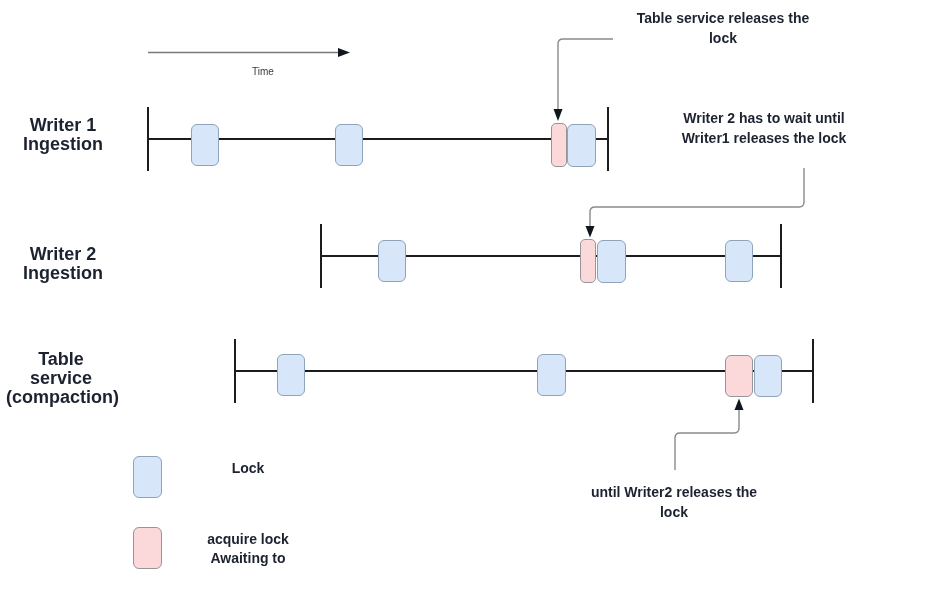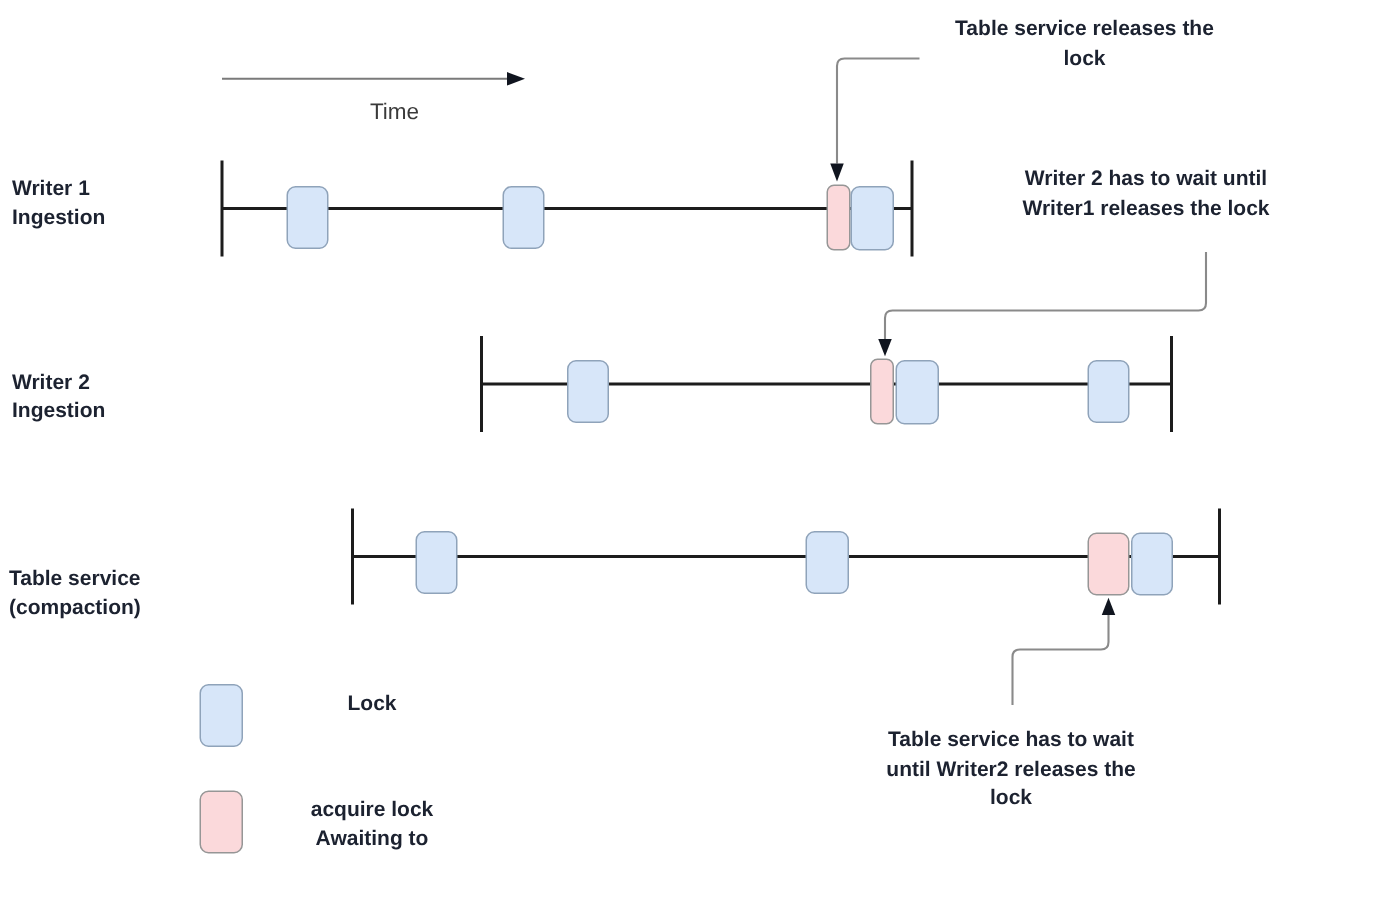--- a/index.html
+++ b/index.html
@@ -16,24 +16,24 @@
   .canvas{
     position:relative;width:929px;height:600px;background:#ffffff;
     font-family:"Liberation Sans","DejaVu Sans",sans-serif;overflow:hidden;
   }
   .overlay{position:absolute;left:0;top:0;width:929px;height:600px;pointer-events:none;}
   .overlay path{fill:none;stroke:var(--connector);stroke-width:1.4;}
   .overlay .time-line{stroke:#7a7a7a;stroke-width:1.3;}
   .overlay polygon{fill:var(--arrowhead);stroke:none;}
   .time-label{
     position:absolute;left:230px;top:66px;width:66px;text-align:center;
-    font-size:15px;color:#3a3a3a;
+    font-size:10px;color:#3a3a3a;
   }
   .lane-label{
-    position:absolute;width:110px;font-size:14px;font-weight:bold;
+    position:absolute;width:110px;text-align:center;font-size:18px;font-weight:bold;
     color:var(--text);line-height:19px;
   }
   .lane-label span{display:block;}
   .tl-line{position:absolute;height:2px;background:var(--timeline);}
   .tl-tick{position:absolute;width:2px;height:64px;background:var(--timeline);}
   .block{position:absolute;border-radius:6px;box-sizing:border-box;}
   .block.acquired{background:var(--lock-acquired-fill);border:1.6px solid var(--lock-acquired-border);}
   .block.awaiting{background:var(--awaiting-fill);border:1.6px solid var(--awaiting-border);}
   .annotation{
     position:absolute;text-align:center;font-size:14px;font-weight:bold;
@@ -74,21 +74,21 @@
   <div class="time-label">Time</div>
 
   <div class="lane-label" style="left:8px;top:116px;">
     <span>Writer 1</span>
     <span>Ingestion</span>
   </div>
   <div class="lane-label" style="left:8px;top:245px;">
     <span>Writer 2</span>
     <span>Ingestion</span>
   </div>
-  <div class="lane-label" style="left:6px;top:376px;">
+  <div class="lane-label" style="left:6px;top:350px;">
     <span>Table service</span>
     <span>(compaction)</span>
   </div>
 
   <div class="tl-line" style="left:148px;top:138px;width:460px;"></div>
   <div class="tl-tick" style="left:147px;top:107px;"></div>
   <div class="tl-tick" style="left:607px;top:107px;"></div>
   <div class="block acquired" style="left:191px;top:124px;width:28px;height:42px;"></div>
   <div class="block acquired" style="left:335px;top:124px;width:28px;height:42px;"></div>
   <div class="block awaiting" style="left:551px;top:123px;width:16px;height:44px;border-radius:5px;"></div>
@@ -112,21 +112,20 @@
 
   <div class="annotation" style="left:613px;top:9px;width:220px;">
     <span>Table service releases the</span>
     <span>lock</span>
   </div>
   <div class="annotation" style="left:664px;top:109px;width:200px;">
     <span>Writer 2 has to wait until</span>
     <span>Writer1 releases the lock</span>
   </div>
   <div class="annotation" style="left:574px;top:483px;width:200px;">
-    <span>Table service has to wait</span>
     <span>until Writer2 releases the</span>
     <span>lock</span>
   </div>
 
   <div>
     <div class="legend-swatch block acquired" style="left:133px;top:456px;"></div>
     <div class="legend-label" style="left:183px;top:459px;">
       <span>Lock</span>
     </div>
     <div class="legend-swatch block awaiting" style="left:133px;top:527px;"></div>

